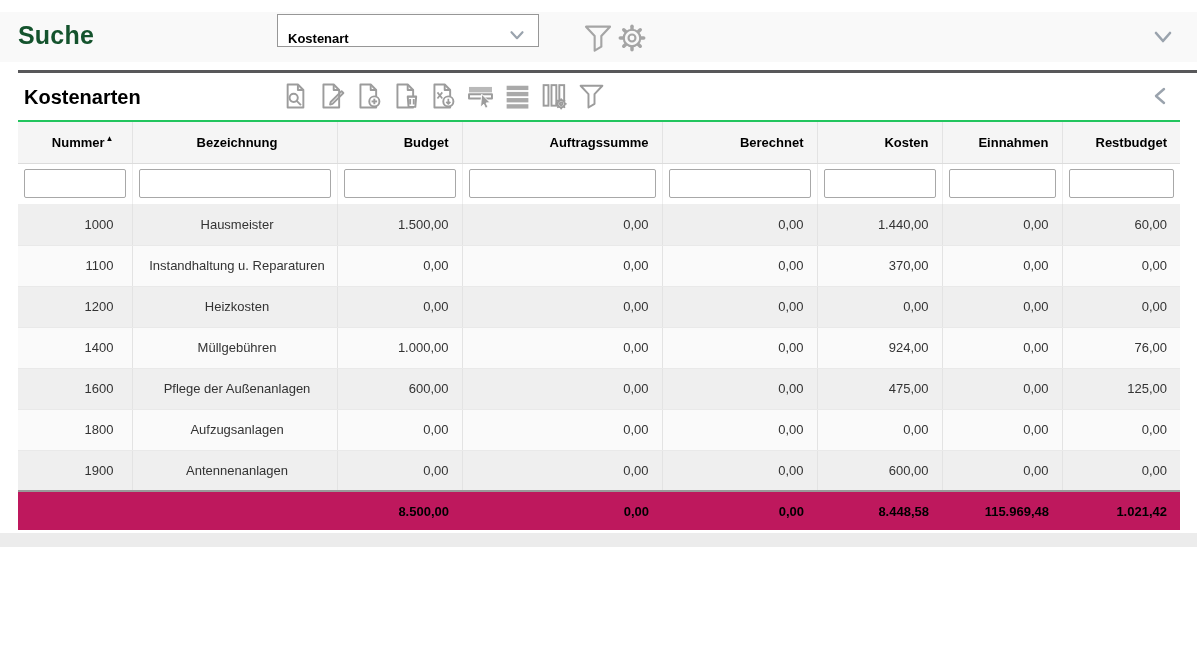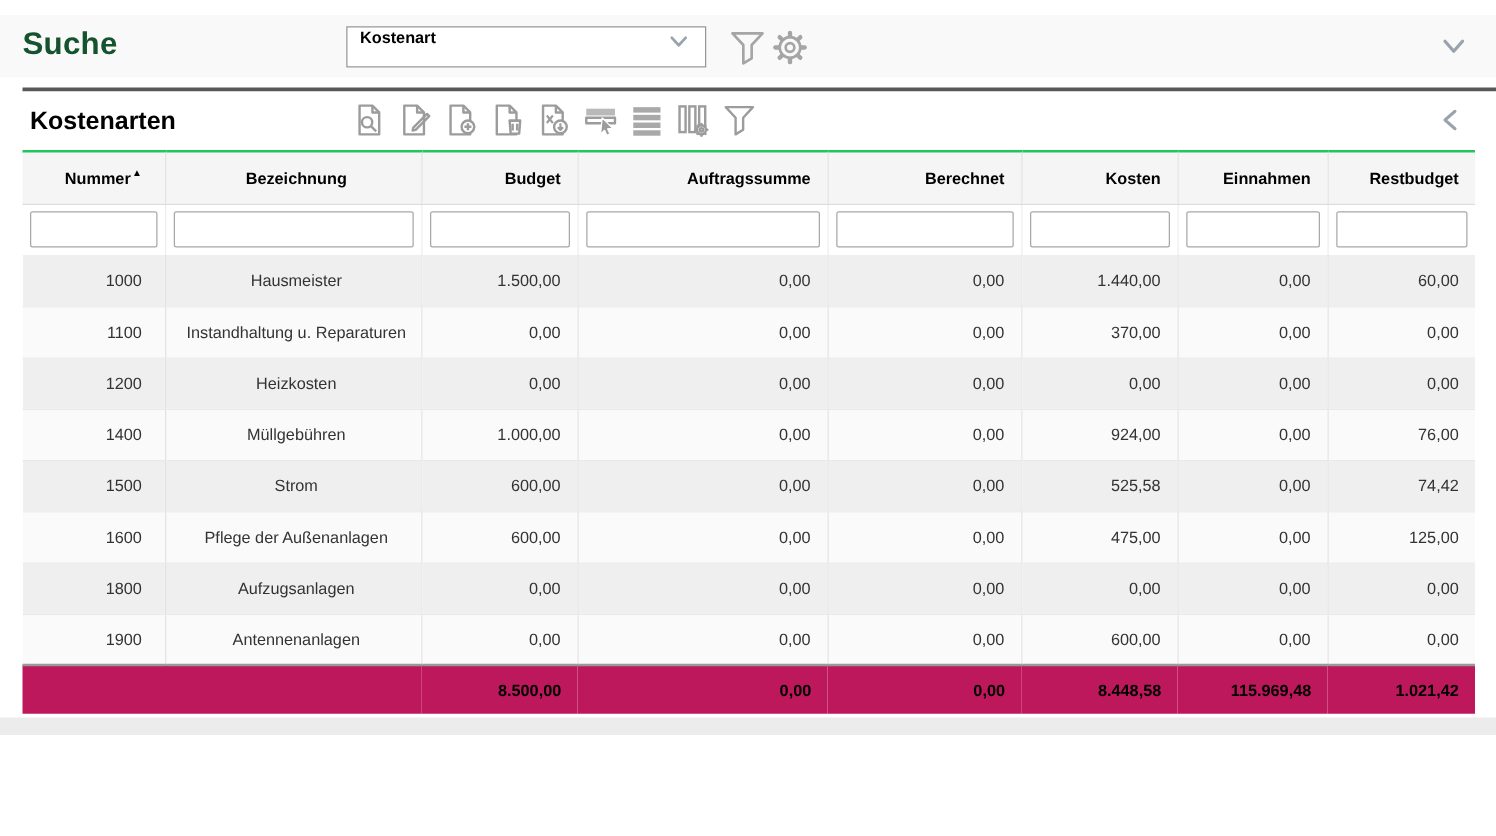--- a/index.html
+++ b/index.html
@@ -2,22 +2,22 @@
 <html><head>
 <meta charset="utf-8">
 <style>
   * { margin:0; padding:0; box-sizing:border-box; }
   html,body { width:1197px; height:669px; background:#fff; overflow:hidden;
               font-family:"Liberation Sans", sans-serif; color:#222; }
 
   
   .search-bar { position:relative; margin-top:12px; height:50px; background:#f9f9f9; }
   .page-title { position:absolute; left:18px; top:9px; font-size:25px; font-weight:bold; color:#14532d; letter-spacing:.2px; }
-  .search-select { position:absolute; left:277px; top:9px; width:288px; height:33px;
-                   background:#fff; border:1px solid #979797; display:flex; align-items:flex-start;
+  .search-select { position:absolute; left:277px; top:2px; width:262px; height:33px;
+                   background:#fff; border:1px solid #979797; display:flex; align-items:flex-end;
                    padding:0 10px; font-size:13px; font-weight:bold; color:#000; cursor:pointer; }
   .search-select .chev { margin-left:auto; }
   .sb-icon { position:absolute; top:10px; width:32px; height:32px; }
   .sb-icon.funnel { left:582px; }
   .sb-icon.gear   { left:616px; }
   .sb-collapse { position:absolute; right:22px; top:16px; width:24px; height:20px; cursor:pointer; }
 
   .divider { margin:8px 0 0 18px; height:3px; background:#58585a; }
 
   
@@ -263,30 +263,20 @@
         <td class="al-r pad-num">1400</td>
         <td class="al-l">Müllgebühren</td>
         <td class="al-r">1.000,00</td>
         <td class="al-r">0,00</td>
         <td class="al-r">0,00</td>
         <td class="al-r">924,00</td>
         <td class="al-r">0,00</td>
         <td class="al-r">76,00</td>
       </tr>
       <tr>
-        <td class="al-r pad-num">1500</td>
-        <td class="al-l">Strom</td>
-        <td class="al-r">600,00</td>
-        <td class="al-r">0,00</td>
-        <td class="al-r">0,00</td>
-        <td class="al-r">525,58</td>
-        <td class="al-r">0,00</td>
-        <td class="al-r">74,42</td>
-      </tr>
-      <tr>
         <td class="al-r pad-num">1600</td>
         <td class="al-l">Pflege der Außenanlagen</td>
         <td class="al-r">600,00</td>
         <td class="al-r">0,00</td>
         <td class="al-r">0,00</td>
         <td class="al-r">475,00</td>
         <td class="al-r">0,00</td>
         <td class="al-r">125,00</td>
       </tr>
       <tr>

